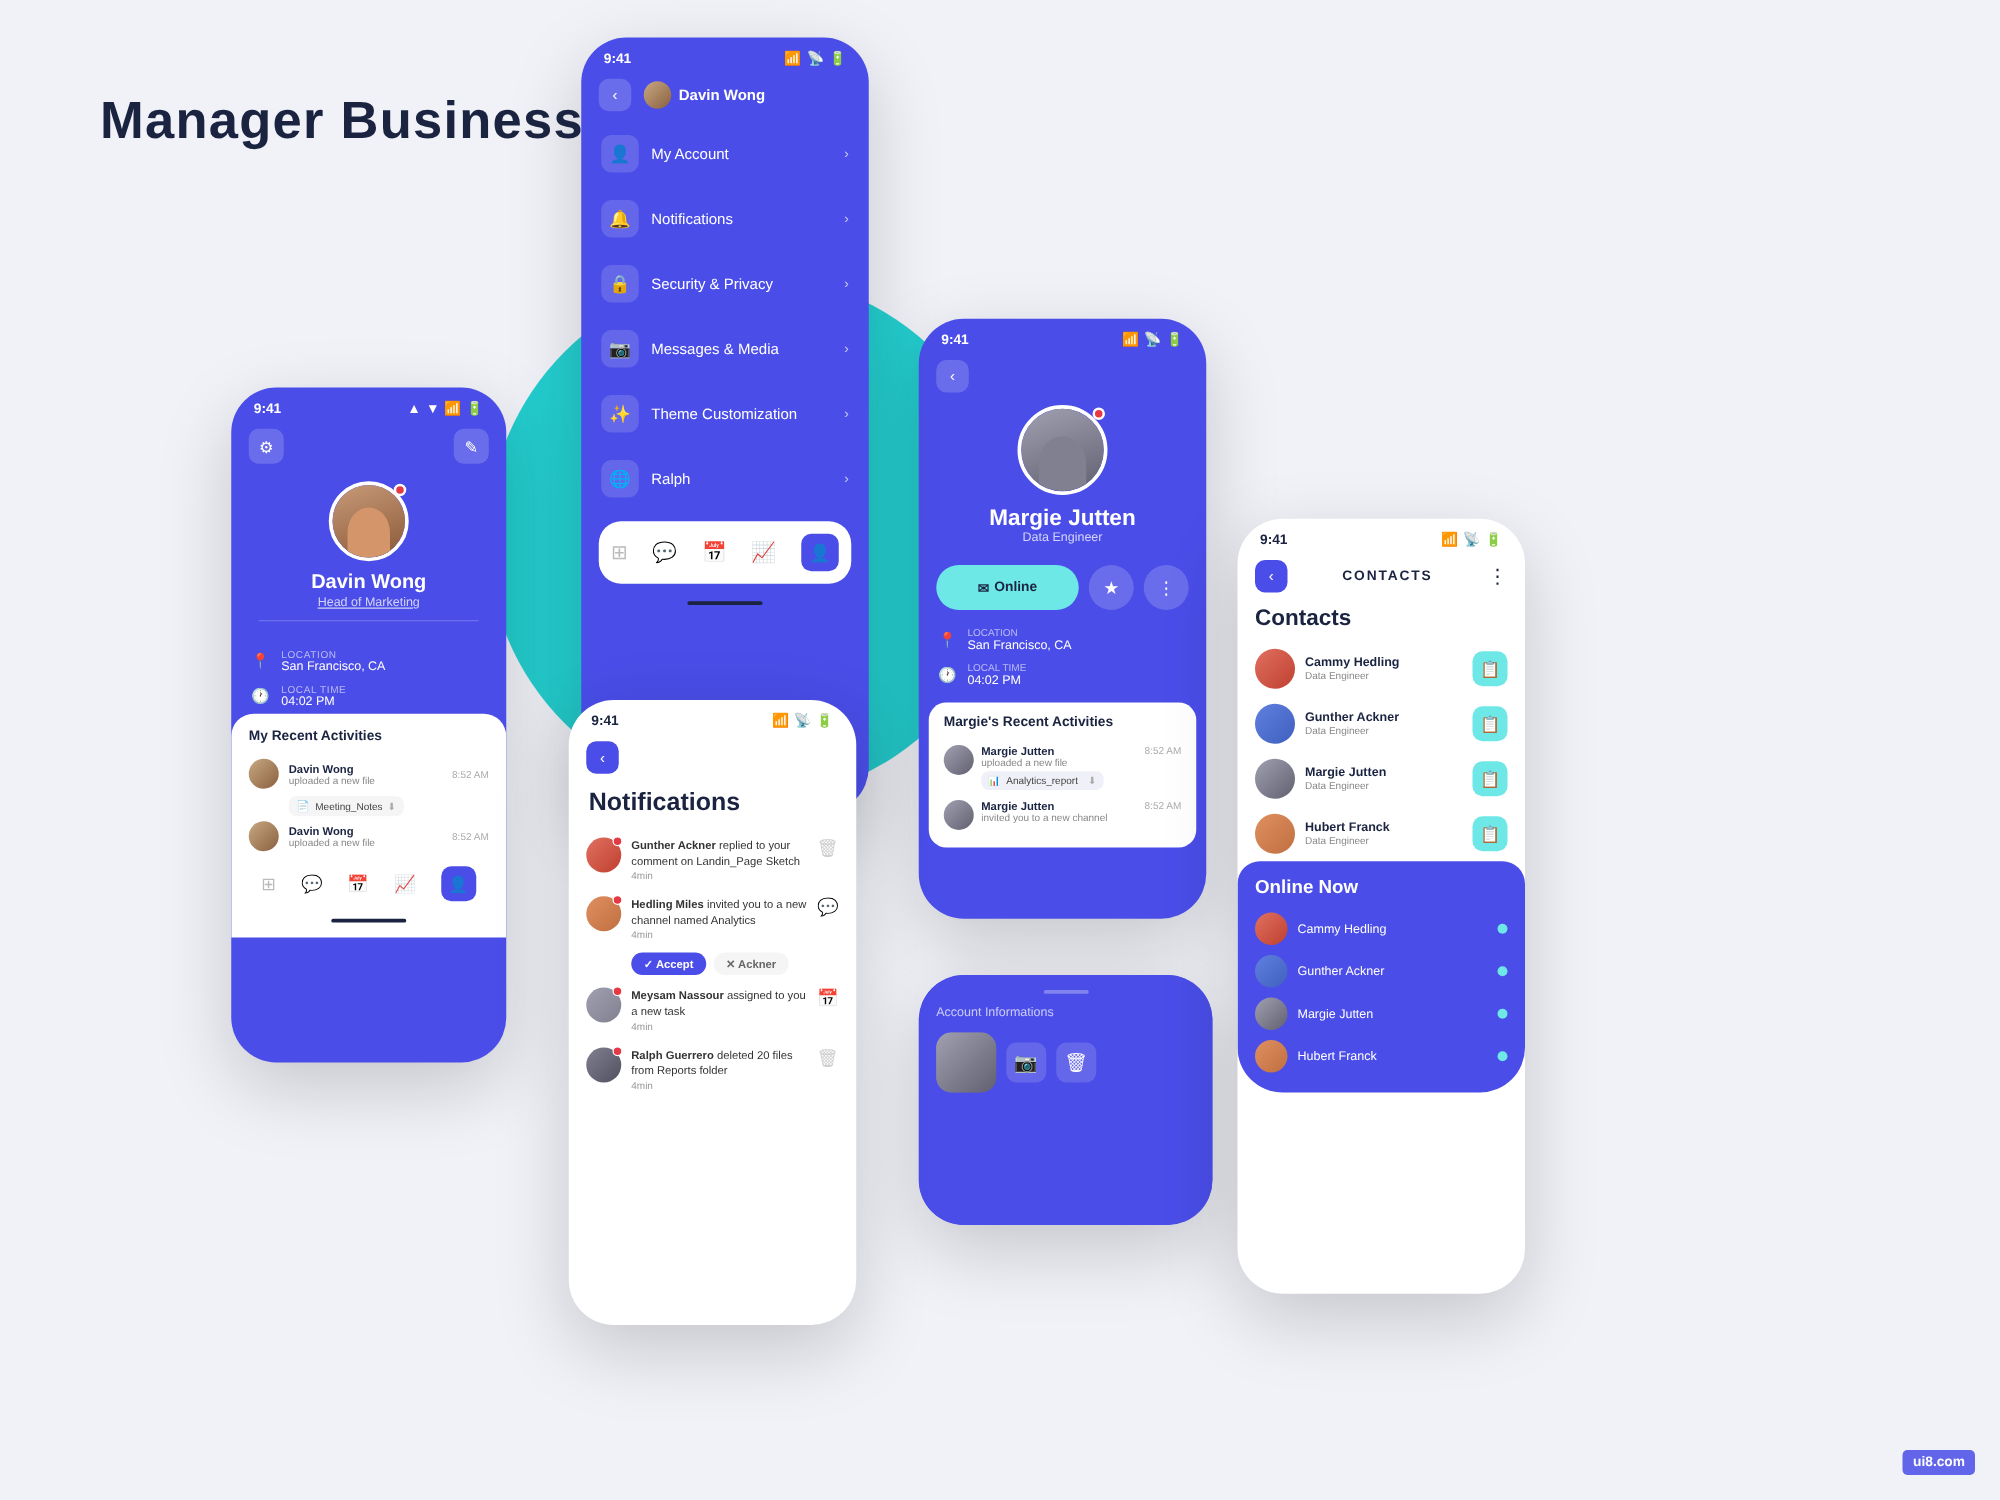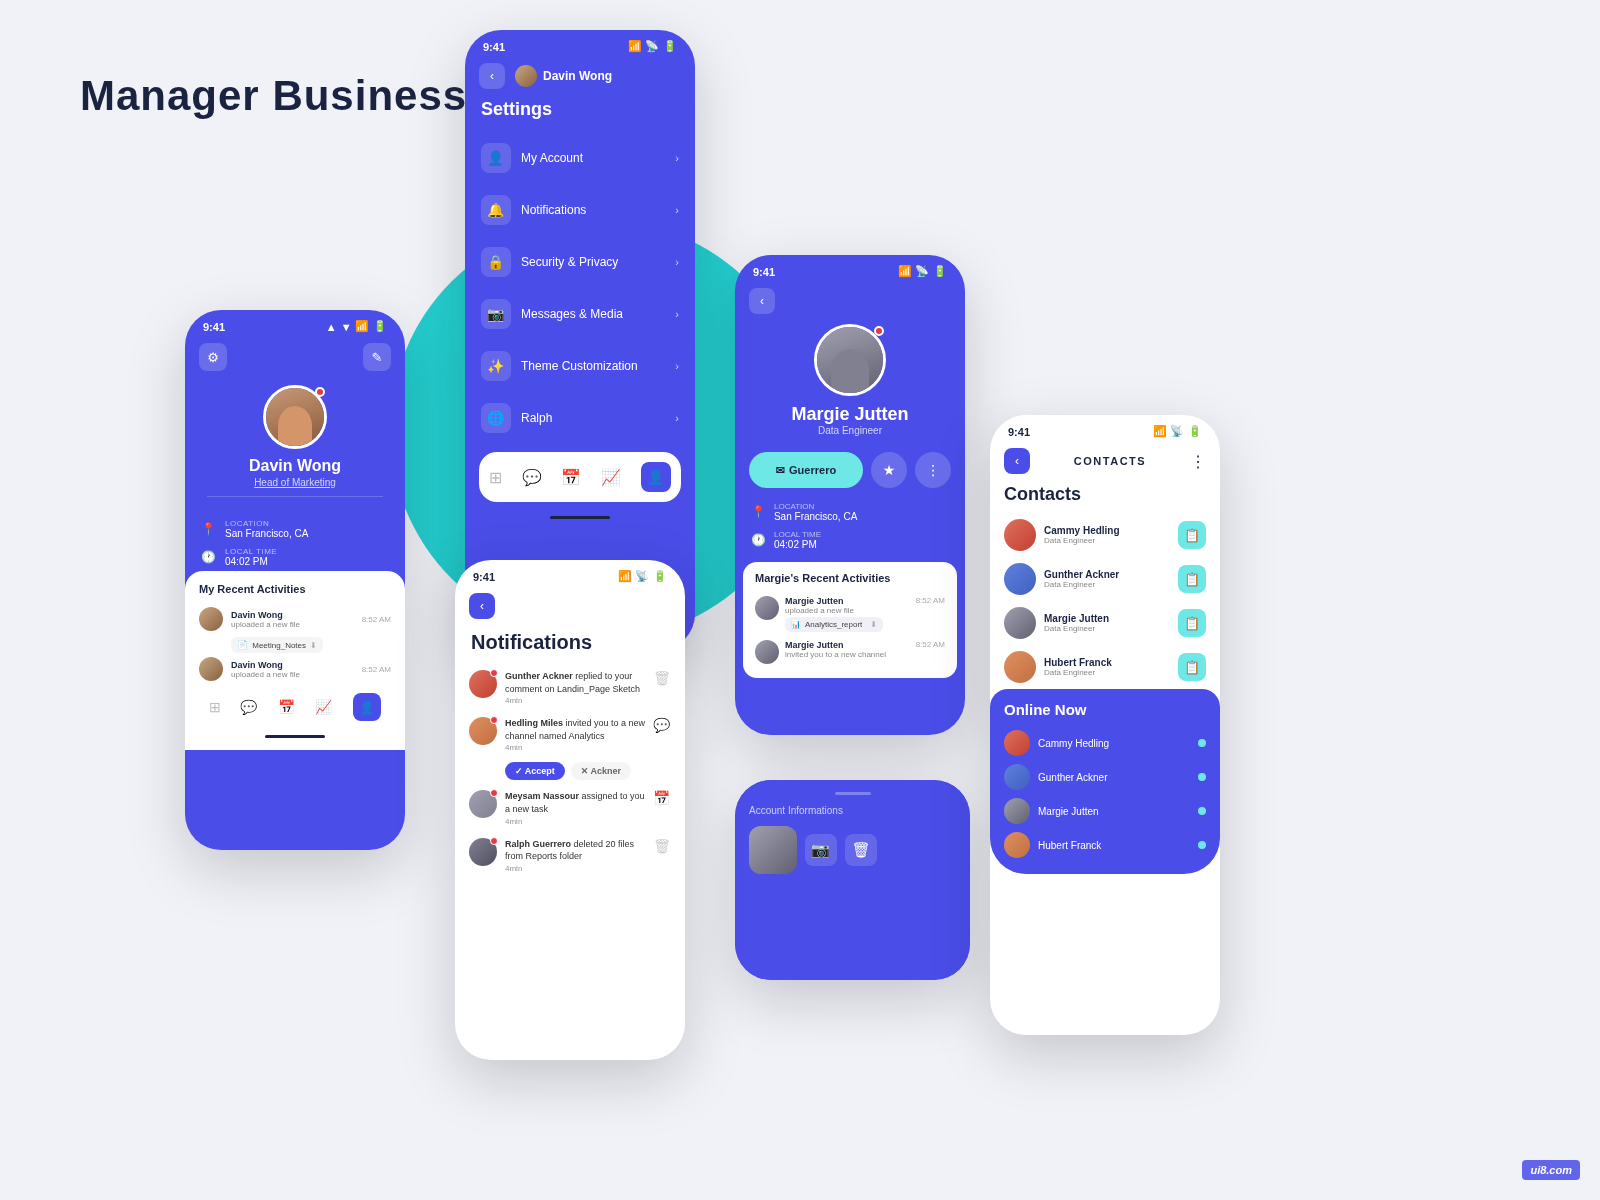--- a/index.html
+++ b/index.html
@@ -625,21 +625,20 @@
       bottom: 20px;
       right: 20px;
       background: #4a4de7;
       color: #fff;
       font-size: 11px;
       font-weight: 700;
       padding: 4px 8px;
       border-radius: 4px;
       opacity: 0.85;
       z-index: 100;
-      font-style: italic;
     }
   </style>
 </head>
 <body>
 
 <div class="bg-circle"></div>
 
 <h1 class="page-title">Manager  Business</h1>
 
 <div class="phone phone-purple" id="phone1">
@@ -726,21 +725,20 @@
       <span>🔋</span>
     </div>
   </div>
   <div class="phone-header">
     <div class="back-btn">‹</div>
     <div class="header-user">
       <div class="small-avatar"></div>
       <span class="header-name">Davin Wong</span>
     </div>
   </div>
-  <div class="section-title">Settings</div>
 
   <div class="settings-item">
     <div class="settings-icon-wrap">👤</div>
     <span class="settings-label">My Account</span>
     <span class="chevron">›</span>
   </div>
   <div class="settings-item">
     <div class="settings-icon-wrap">🔔</div>
     <span class="settings-label">Notifications</span>
     <span class="chevron">›</span>
@@ -873,21 +871,21 @@
         </div>
       </div>
       <div class="red-dot"></div>
     </div>
     <div class="user-name">Margie Jutten</div>
     <div class="user-title">Data Engineer</div>
   </div>
   <div class="action-row">
     <div class="btn-message">
       <span>✉</span>
-      <span>Guerrero</span>
+      <span>Online</span>
     </div>
     <div class="btn-star">★</div>
     <div class="btn-more">⋮</div>
   </div>
   <div class="info-row">
     <span class="info-icon">📍</span>
     <div>
       <div class="info-label">LOCATION</div>
       <div class="info-value">San Francisco, CA</div>
     </div>

